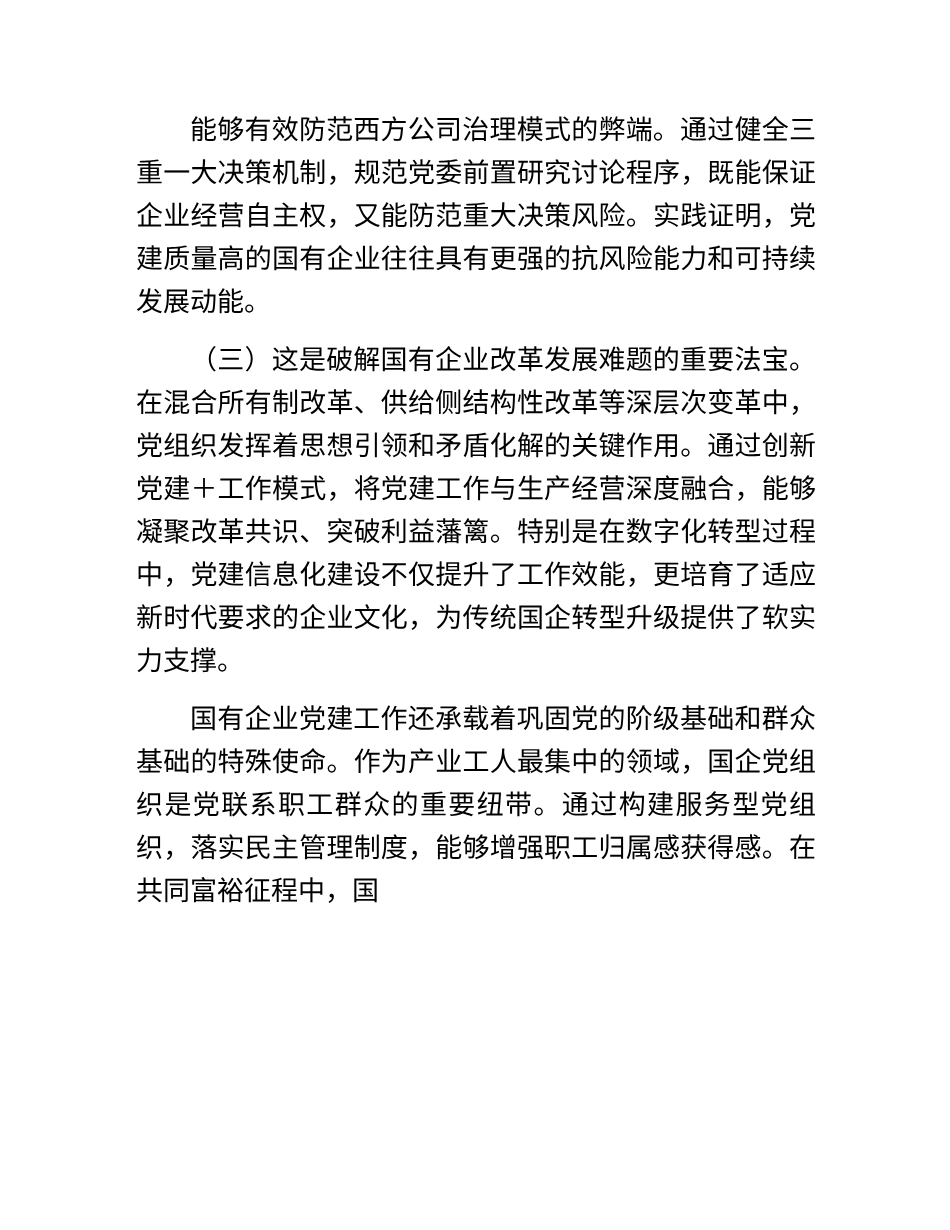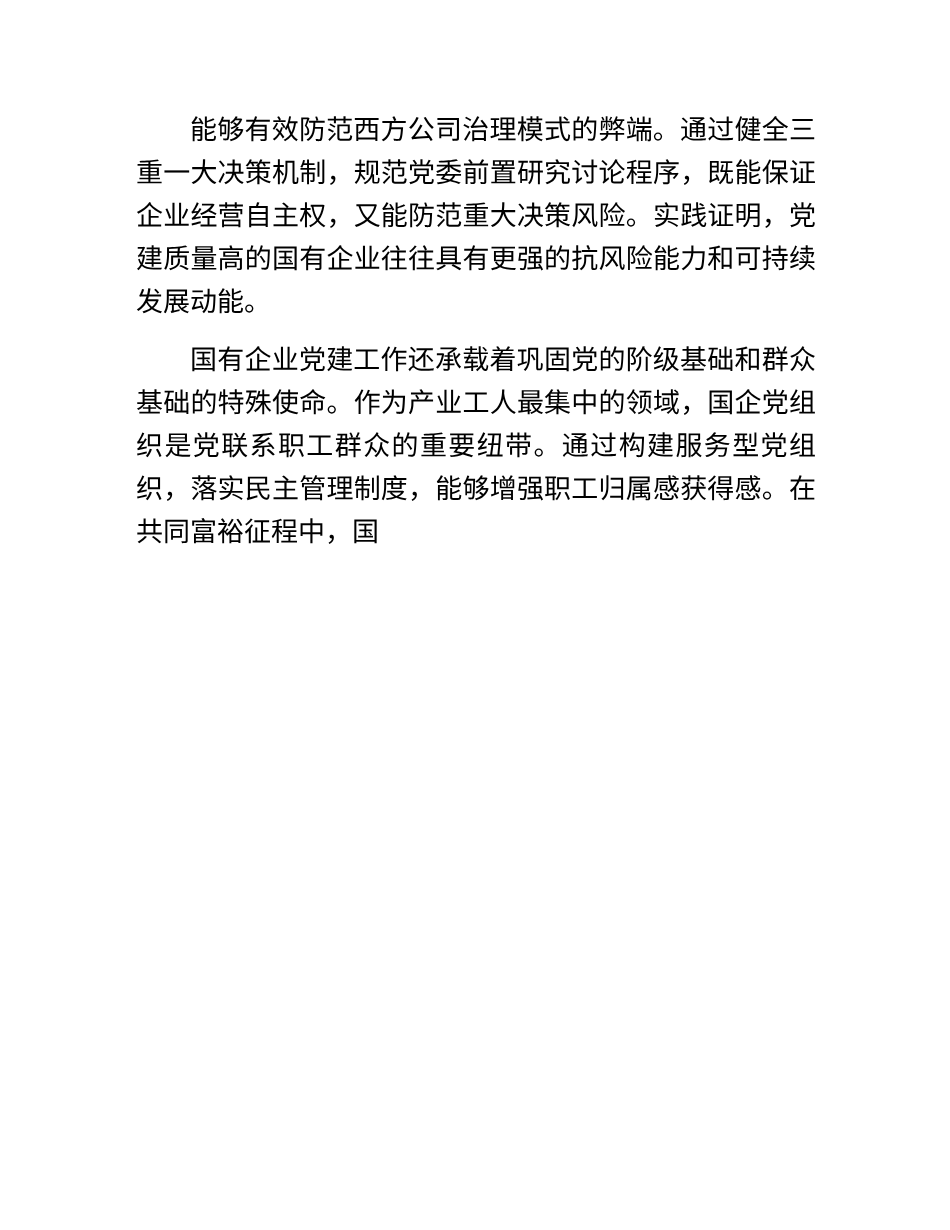--- a/index.html
+++ b/index.html
@@ -44,15 +44,16 @@
   .para:last-child {
     margin-bottom: 0;
   }
 </style>
 </head>
 <body>
 
 <div class="page">
   <div class="doc-body">
     <p class="para">能够有效防范西方公司治理模式的弊端。通过健全三重一大决策机制，规范党委前置研究讨论程序，既能保证企业经营自主权，又能防范重大决策风险。实践证明，党建质量高的国有企业往往具有更强的抗风险能力和可持续发展动能。</p>
+    <p class="para">（三）这是破解国有企业改革发展难题的重要法宝。在混合所有制改革、供给侧结构性改革等深层次变革中，党组织发挥着思想引领和矛盾化解的关键作用。通过创新党建＋工作模式，将党建工作与生产经营深度融合，能够凝聚改革共识、突破利益藩篱。特别是在数字化转型过程中，党建信息化建设不仅提升了工作效能，更培育了适应新时代要求的企业文化，为传统国企转型升级提供了软实力支撑。</p>
     <p class="para">国有企业党建工作还承载着巩固党的阶级基础和群众基础的特殊使命。作为产业工人最集中的领域，国企党组织是党联系职工群众的重要纽带。通过构建服务型党组织，落实民主管理制度，能够增强职工归属感获得感。在共同富裕征程中，国</p>
   </div>
 </div>
 
 </body></html>

